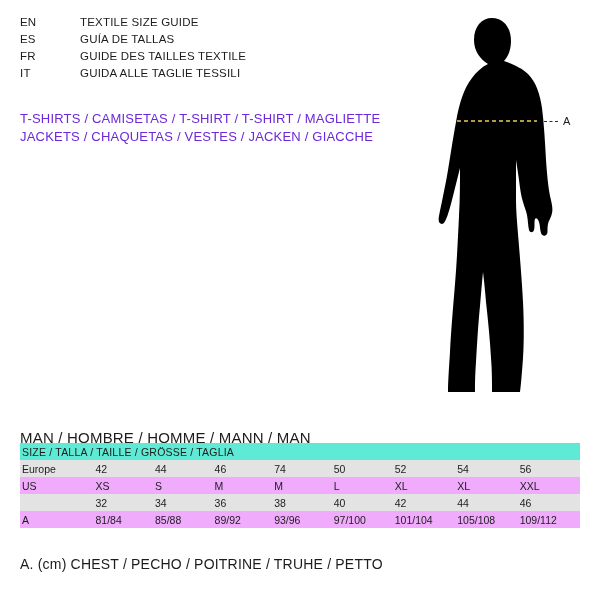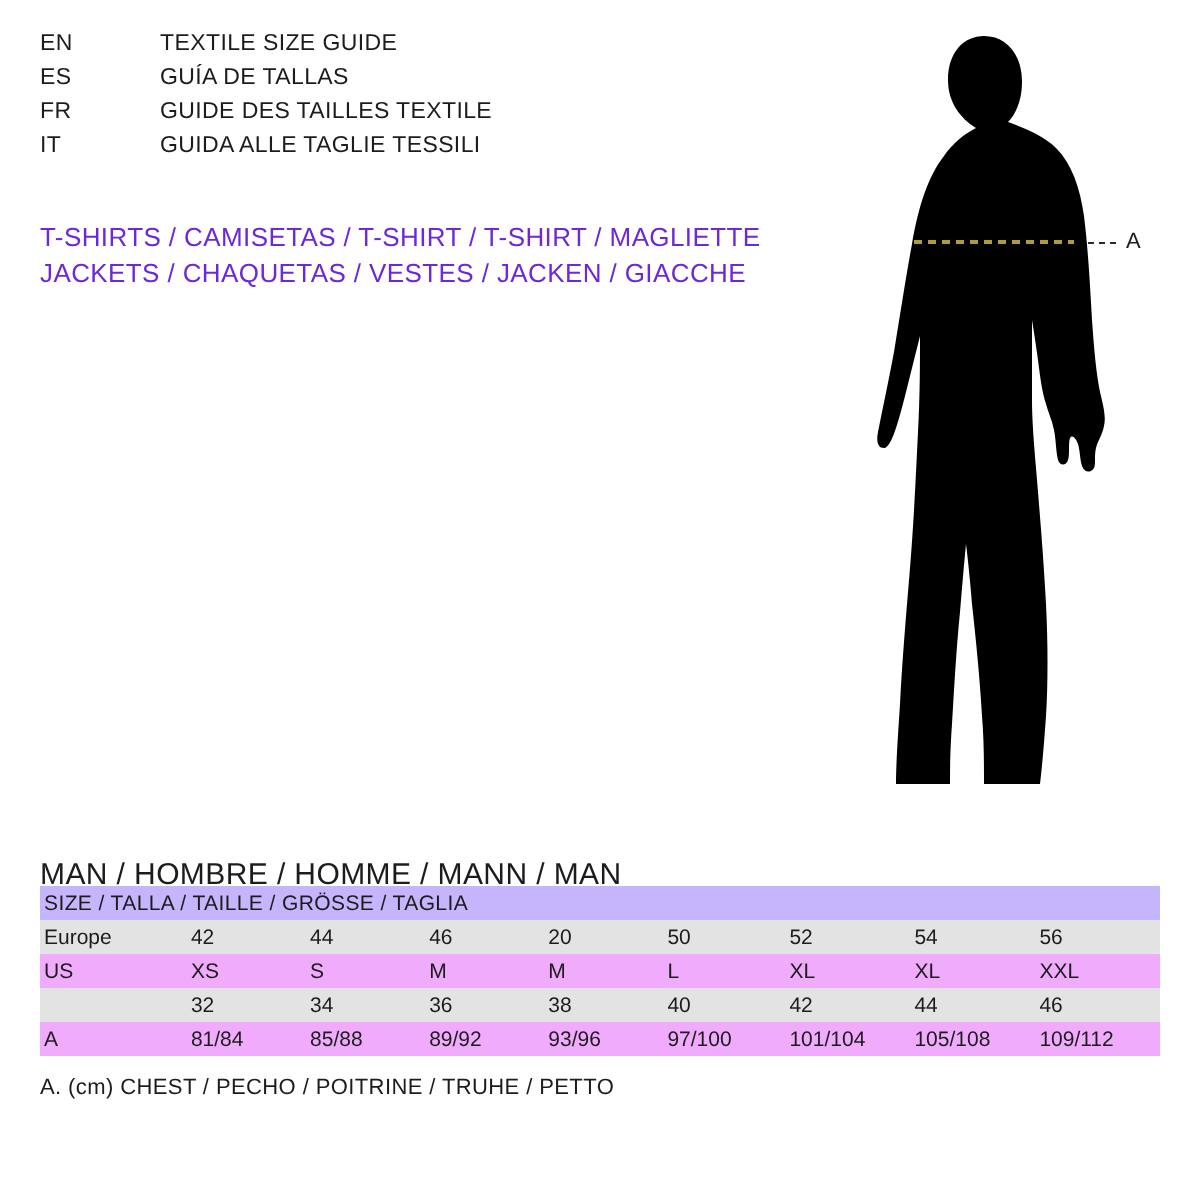--- a/index.html
+++ b/index.html
@@ -114,38 +114,38 @@
   }
   .col-label {
     width: 84px;
     padding-left: 2px !important;
   }
   .cell {
     width: 68px;
     padding-left: 2px !important;
   }
   .row-head td {
-    background: #c4b5fd;
+    background: #5eead4;
     font-size: 10.5px;
     letter-spacing: 0.2px;
   }
   .row-shade td {
     background: #e3e3e3;
     margin-top: 33px;
   }
   .row-plain td {
     background: #f0abfc;
   }
 
   
   .footnote {
     position: absolute;
     left: 20px;
-    top: 538px;
-    font-size: 11px;
+    top: 556px;
+    font-size: 14px;
     letter-spacing: 0.2px;
     color: #1c1c1c;
   }
 </style>
 </head>
 <body>
 
 <div class="page">
 
   <div class="lang-block">
@@ -233,21 +233,21 @@
   <table class="size-table">
     <tbody>
       <tr class="row-head">
         <td class="col-label" colspan="9">SIZE / TALLA / TAILLE / GRÖSSE / TAGLIA</td>
       </tr>
       <tr class="row-shade">
         <td class="col-label">Europe</td>
         <td class="cell">42</td>
         <td class="cell">44</td>
         <td class="cell">46</td>
-        <td class="cell">20</td>
+        <td class="cell">74</td>
         <td class="cell">50</td>
         <td class="cell">52</td>
         <td class="cell">54</td>
         <td class="cell">56</td>
       </tr>
       <tr class="row-plain">
         <td class="col-label">US</td>
         <td class="cell">XS</td>
         <td class="cell">S</td>
         <td class="cell">M</td>

